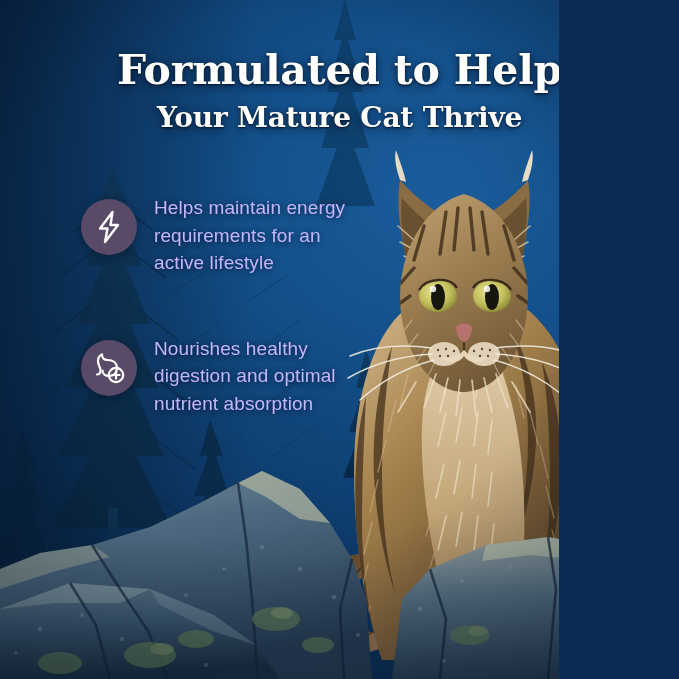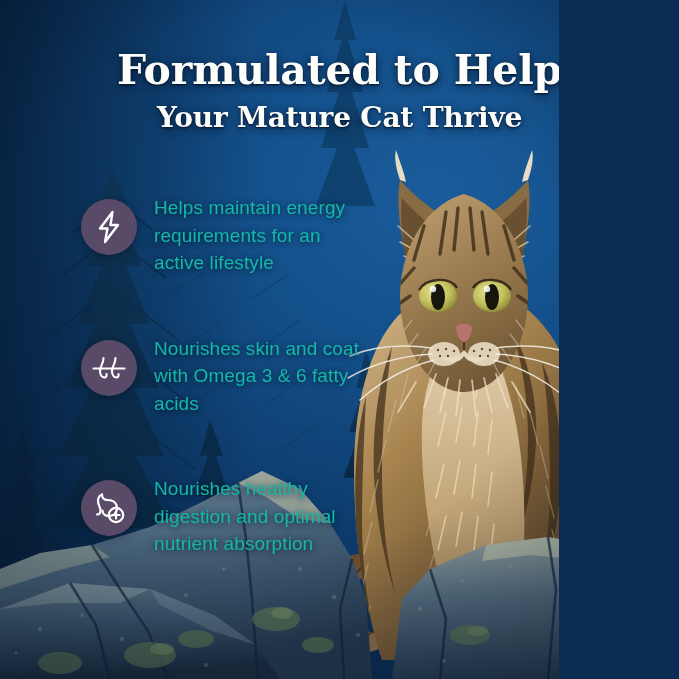--- a/index.html
+++ b/index.html
@@ -47,21 +47,21 @@
   .benefit:last-child{margin-bottom:0;}
   .icon-badge{
     flex:0 0 auto;width:56px;height:56px;border-radius:50%;
     background:#594a68;
     display:flex;align-items:center;justify-content:center;
     box-shadow:0 2px 10px rgba(4,16,34,.45);
     margin-top:9px;
   }
   .icon-badge svg{display:block;}
   .benefit-text{
-    margin-left:17px;width:208px;color:#14b8a6;
+    margin-left:17px;width:208px;color:#c4b5fd;
     font-size:19px;line-height:27.5px;letter-spacing:.1px;
     text-shadow:0 1px 6px rgba(4,18,38,.8);
     padding-top:4px;
   }
 </style>
 </head>
 <body>
 
 <div class="stage">
 
@@ -367,30 +367,20 @@
 
     <div class="benefit">
       <div class="icon-badge">
         <svg width="30" height="34" viewBox="0 0 30 34" fill="none" stroke="#ffffff" stroke-width="2.4" stroke-linejoin="round" stroke-linecap="round" aria-hidden="true">
           <path d="M18.5 2 L6 18.5 L13.5 18.5 L11 32 L24 15 L16.5 15 Z"></path>
         </svg>
       </div>
       <div class="benefit-text">Helps maintain energy requirements for an active lifestyle</div>
     </div>
 
-    <div class="benefit">
-      <div class="icon-badge">
-        <svg width="34" height="28" viewBox="0 0 34 28" fill="none" stroke="#ffffff" stroke-width="2.1" stroke-linecap="round" stroke-linejoin="round" aria-hidden="true">
-          <path d="M1.5 14.5 H32.5"></path>
-          <path d="M11.5 4 C11.5 10 8 12 8 17 C8 21 10 23.5 12.5 23.5 C14 23.5 15 22 14.5 20"></path>
-          <path d="M23.5 4 C23.5 10 20 12 20 17 C20 21 22 23.5 24.5 23.5 C26 23.5 27 22 26.5 20"></path>
-        </svg>
-      </div>
-      <div class="benefit-text">Nourishes skin and coat with Omega 3 &amp; 6 fatty acids</div>
-    </div>
 
     <div class="benefit">
       <div class="icon-badge">
         <svg width="34" height="32" viewBox="0 0 34 32" fill="none" stroke="#ffffff" stroke-width="2.2" stroke-linecap="round" stroke-linejoin="round" aria-hidden="true">
           <path d="M10 2.5 C10 6 12 8 15.5 8 C21 8 25 11 25 16.5 C25 21 21.5 24 17 24 C13 24 10.5 21.5 10.5 18.5"></path>
           <path d="M10 2.5 C7.5 3.5 6 6 6 9 C6 13 8.5 15 8.5 18.5 C8.5 21 7 22.5 5 22.5"></path>
           <circle cx="24" cy="23" r="7.2"></circle>
           <path d="M24 19.4 V26.6 M20.4 23 H27.6"></path>
         </svg>
       </div>

